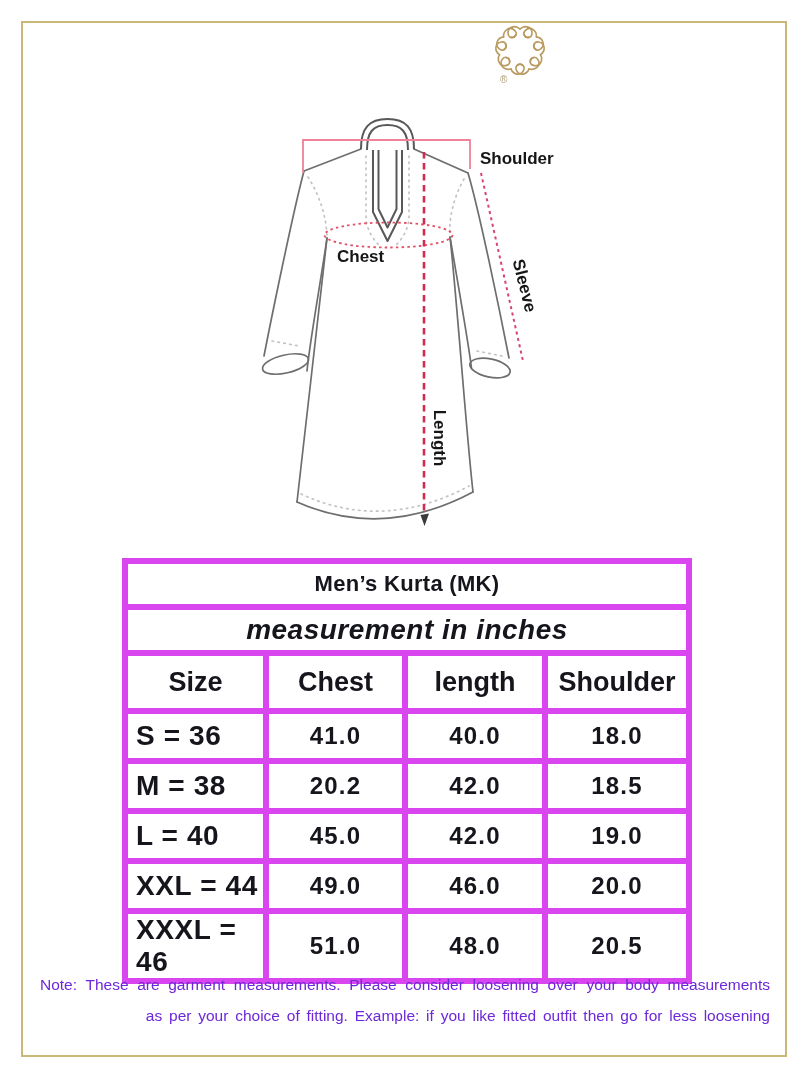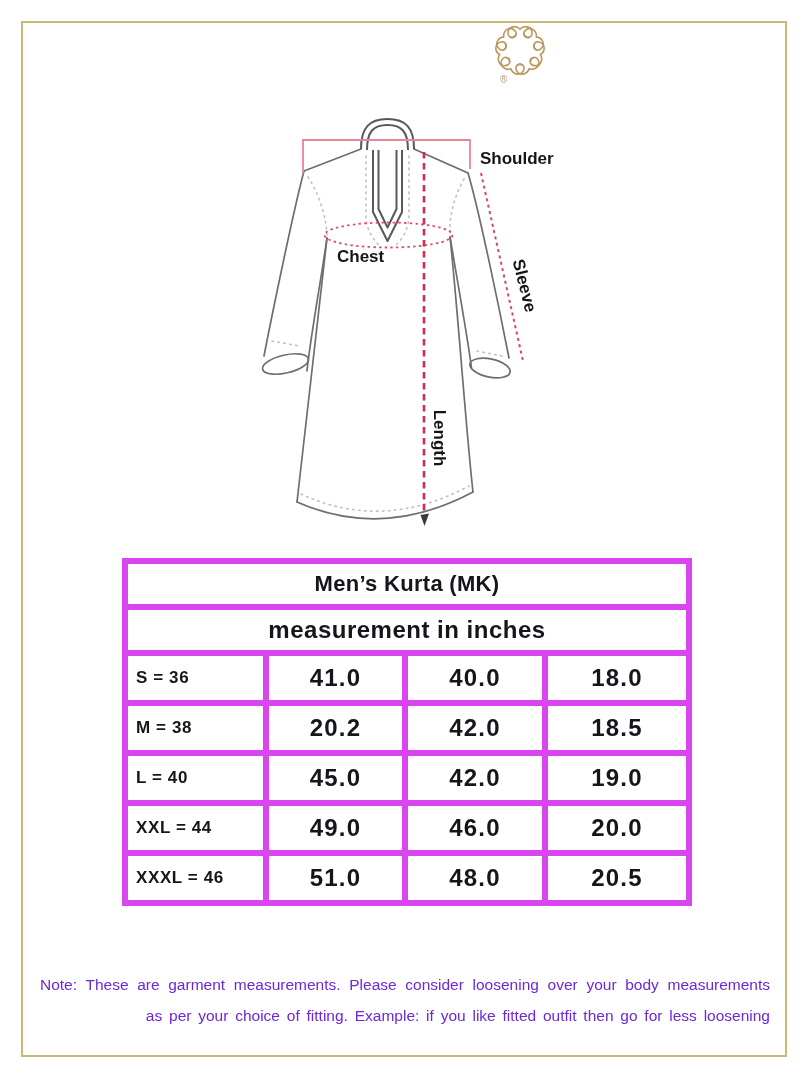--- a/index.html
+++ b/index.html
@@ -18,24 +18,24 @@
   .kurta .collar{stroke:#585858;stroke-width:2;fill:none;stroke-linejoin:round;}
   .kurta .seam{stroke:#c3c3c3;stroke-width:1.7;fill:none;stroke-dasharray:1.5 4.5;stroke-linecap:round;}
   .kurta .lbl{font:700 17px "Liberation Sans",sans-serif;fill:#161616;}
   
   .size-table{position:absolute;left:122px;top:558px;width:564px;border-collapse:collapse;
               table-layout:fixed;color:#15151c;font-weight:bold;}
   .size-table,.size-table td{border:6px solid #d946ef;}
   .size-table{border-width:3px;}
   .size-table td{padding:0;text-align:center;vertical-align:middle;overflow:hidden;}
   .row-title td{height:40px;font-size:22px;letter-spacing:.3px;}
-  .row-sub td{height:40px;font-size:24px;letter-spacing:.5px;}
+  .row-sub td{height:40px;font-size:28px;letter-spacing:.5px;font-style:italic;}
   .row-head td{height:52px;font-size:27px;}
   .row-data td{height:44px;font-size:24px;letter-spacing:1.2px;}
-  .row-data td.size-cell{text-align:left;padding-left:8px;font-size:17px;letter-spacing:.6px;}
+  .row-data td.size-cell{text-align:left;padding-left:8px;font-size:28px;letter-spacing:.6px;}
   
   .note{position:absolute;left:40px;top:969px;width:730px;font-size:15.5px;line-height:31px;
         color:#6d28d9;word-spacing:2.5px;}
   .note .l1{text-align:justify;text-align-last:justify;}
   .note .l2{text-align:right;}
 </style>
 </head>
 <body>
 
 <div class="page">
@@ -127,20 +127,26 @@
         <col style="width:140px">
         <col style="width:144px">
       </colgroup>
     <tbody>
       <tr class="row-title">
         <td colspan="4">Men’s Kurta (MK)</td>
       </tr>
       <tr class="row-sub">
         <td colspan="4">measurement in inches</td>
       </tr>
+      <tr class="row-head">
+        <td>Size</td>
+        <td>Chest</td>
+        <td>length</td>
+        <td>Shoulder</td>
+      </tr>
       <tr class="row-data">
         <td class="size-cell">S = 36</td>
         <td>41.0</td>
         <td>40.0</td>
         <td>18.0</td>
       </tr>
       <tr class="row-data">
         <td class="size-cell">M = 38</td>
         <td>20.2</td>
         <td>42.0</td>

